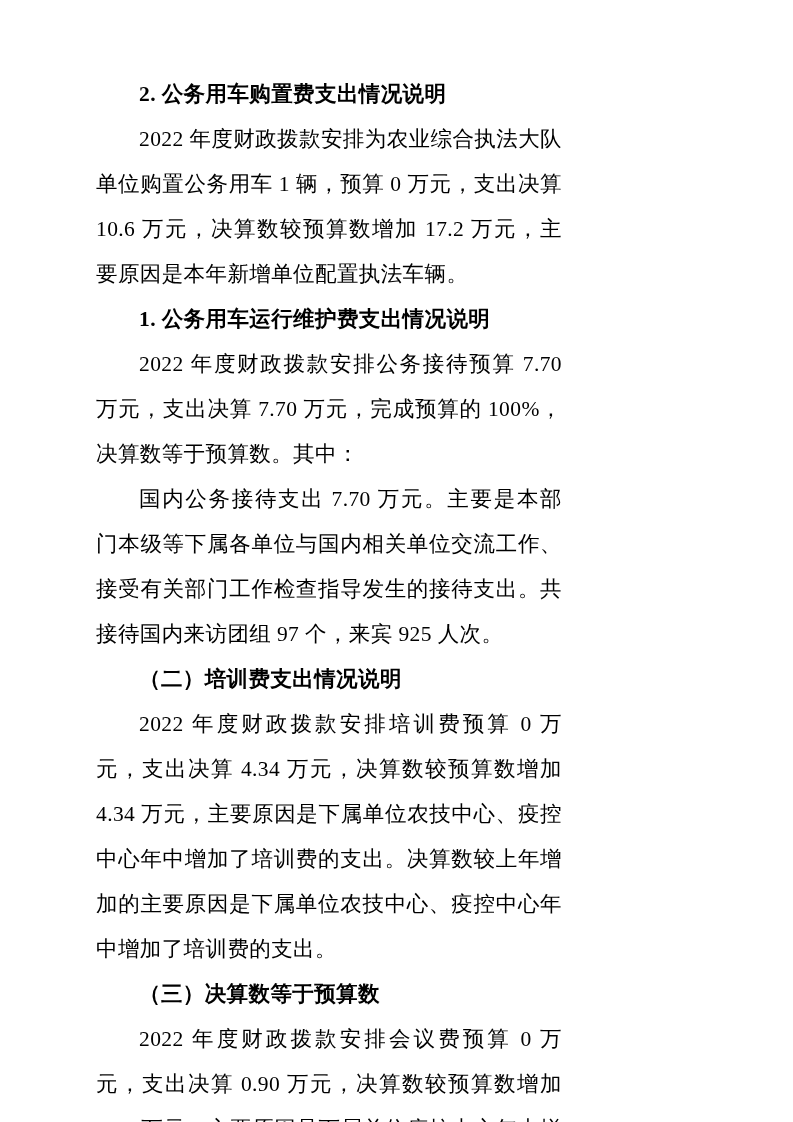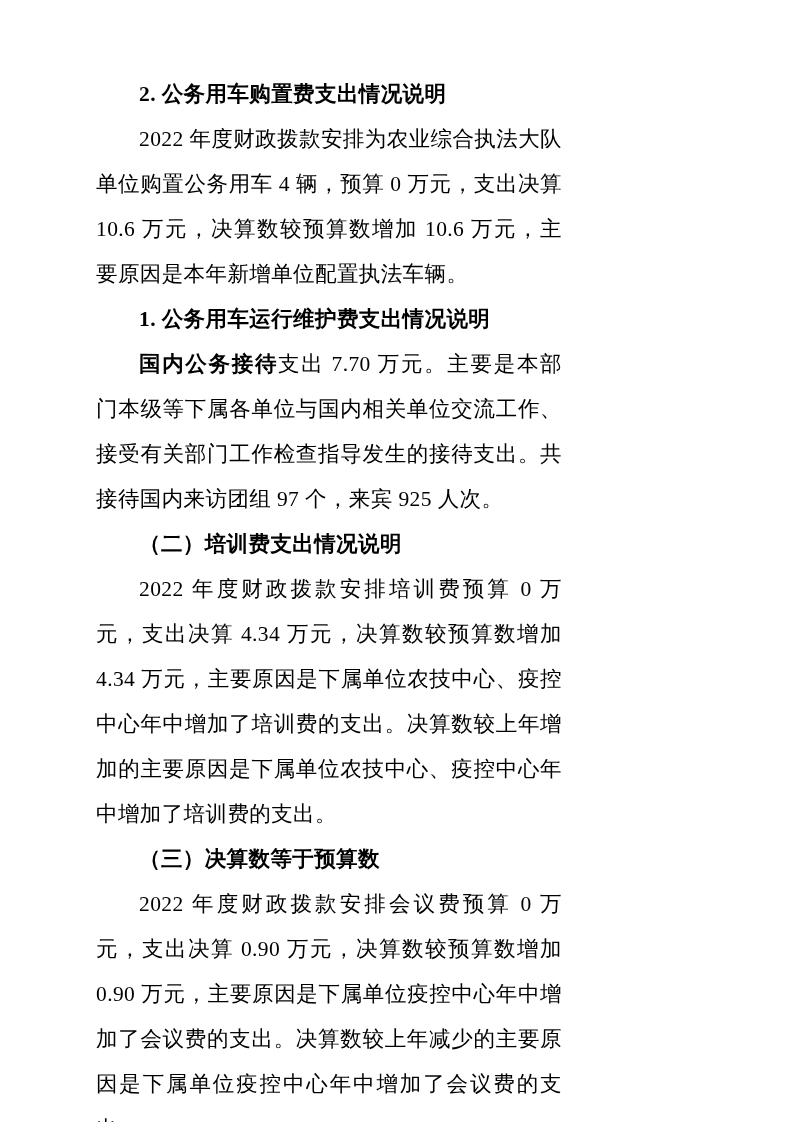--- a/index.html
+++ b/index.html
@@ -33,37 +33,38 @@
     padding: 0;
   }
   .para {
     text-indent: 2em;
   }
   .heading-num {
     text-indent: 2em;
     font-weight: bold;
   }
   .bold-inline {
-    font-weight: bold;
+    font-weight: normal;
   }
 </style>
 </head>
 <body>
 
 <div class="page">
   <div class="doc-body">
 
     <p class="heading-num">2. 公务用车购置费支出情况说明</p>
 
-    <p class="para">2022 年度财政拨款安排为农业综合执法大队单位购置公务用车 4 辆，预算 0 万元，支出决算 10.6 万元，决算数较预算数增加 10.6 万元，主要原因是本年新增单位配置执法车辆。</p>
+    <p class="para">2022 年度财政拨款安排为农业综合执法大队单位购置公务用车 1 辆，预算 0 万元，支出决算 10.6 万元，决算数较预算数增加 17.2 万元，主要原因是本年新增单位配置执法车辆。</p>
 
     <p class="heading-num">1. 公务用车运行维护费支出情况说明</p>
 
 
 
+    <p class="para">2022 年度财政拨款安排公务接待预算 7.70 万元，支出决算 7.70 万元，完成预算的 100%，决算数等于预算数。其中：</p>
 
     <p class="para"><span class="bold-inline">国内公务接待</span><span>支出 7.70 万元。主要是本部门本级等下属各单位与国内相关单位交流工作、接受有关部门工作检查指导发生的接待支出。共接待国内来访团组 97 个，来宾 925 人次。</span></p>
 
     <p class="heading-num">（二）培训费支出情况说明</p>
 
     <p class="para">2022 年度财政拨款安排培训费预算 0 万元，支出决算 4.34 万元，决算数较预算数增加 4.34 万元，主要原因是下属单位农技中心、疫控中心年中增加了培训费的支出。决算数较上年增加的主要原因是下属单位农技中心、疫控中心年中增加了培训费的支出。</p>
 
     <p class="heading-num">（三）决算数等于预算数</p>
 
     <p class="para">2022 年度财政拨款安排会议费预算 0 万元，支出决算 0.90 万元，决算数较预算数增加 0.90 万元，主要原因是下属单位疫控中心年中增加了会议费的支出。决算数较上年减少的主要原因是下属单位疫控中心年中增加了会议费的支出。</p>

